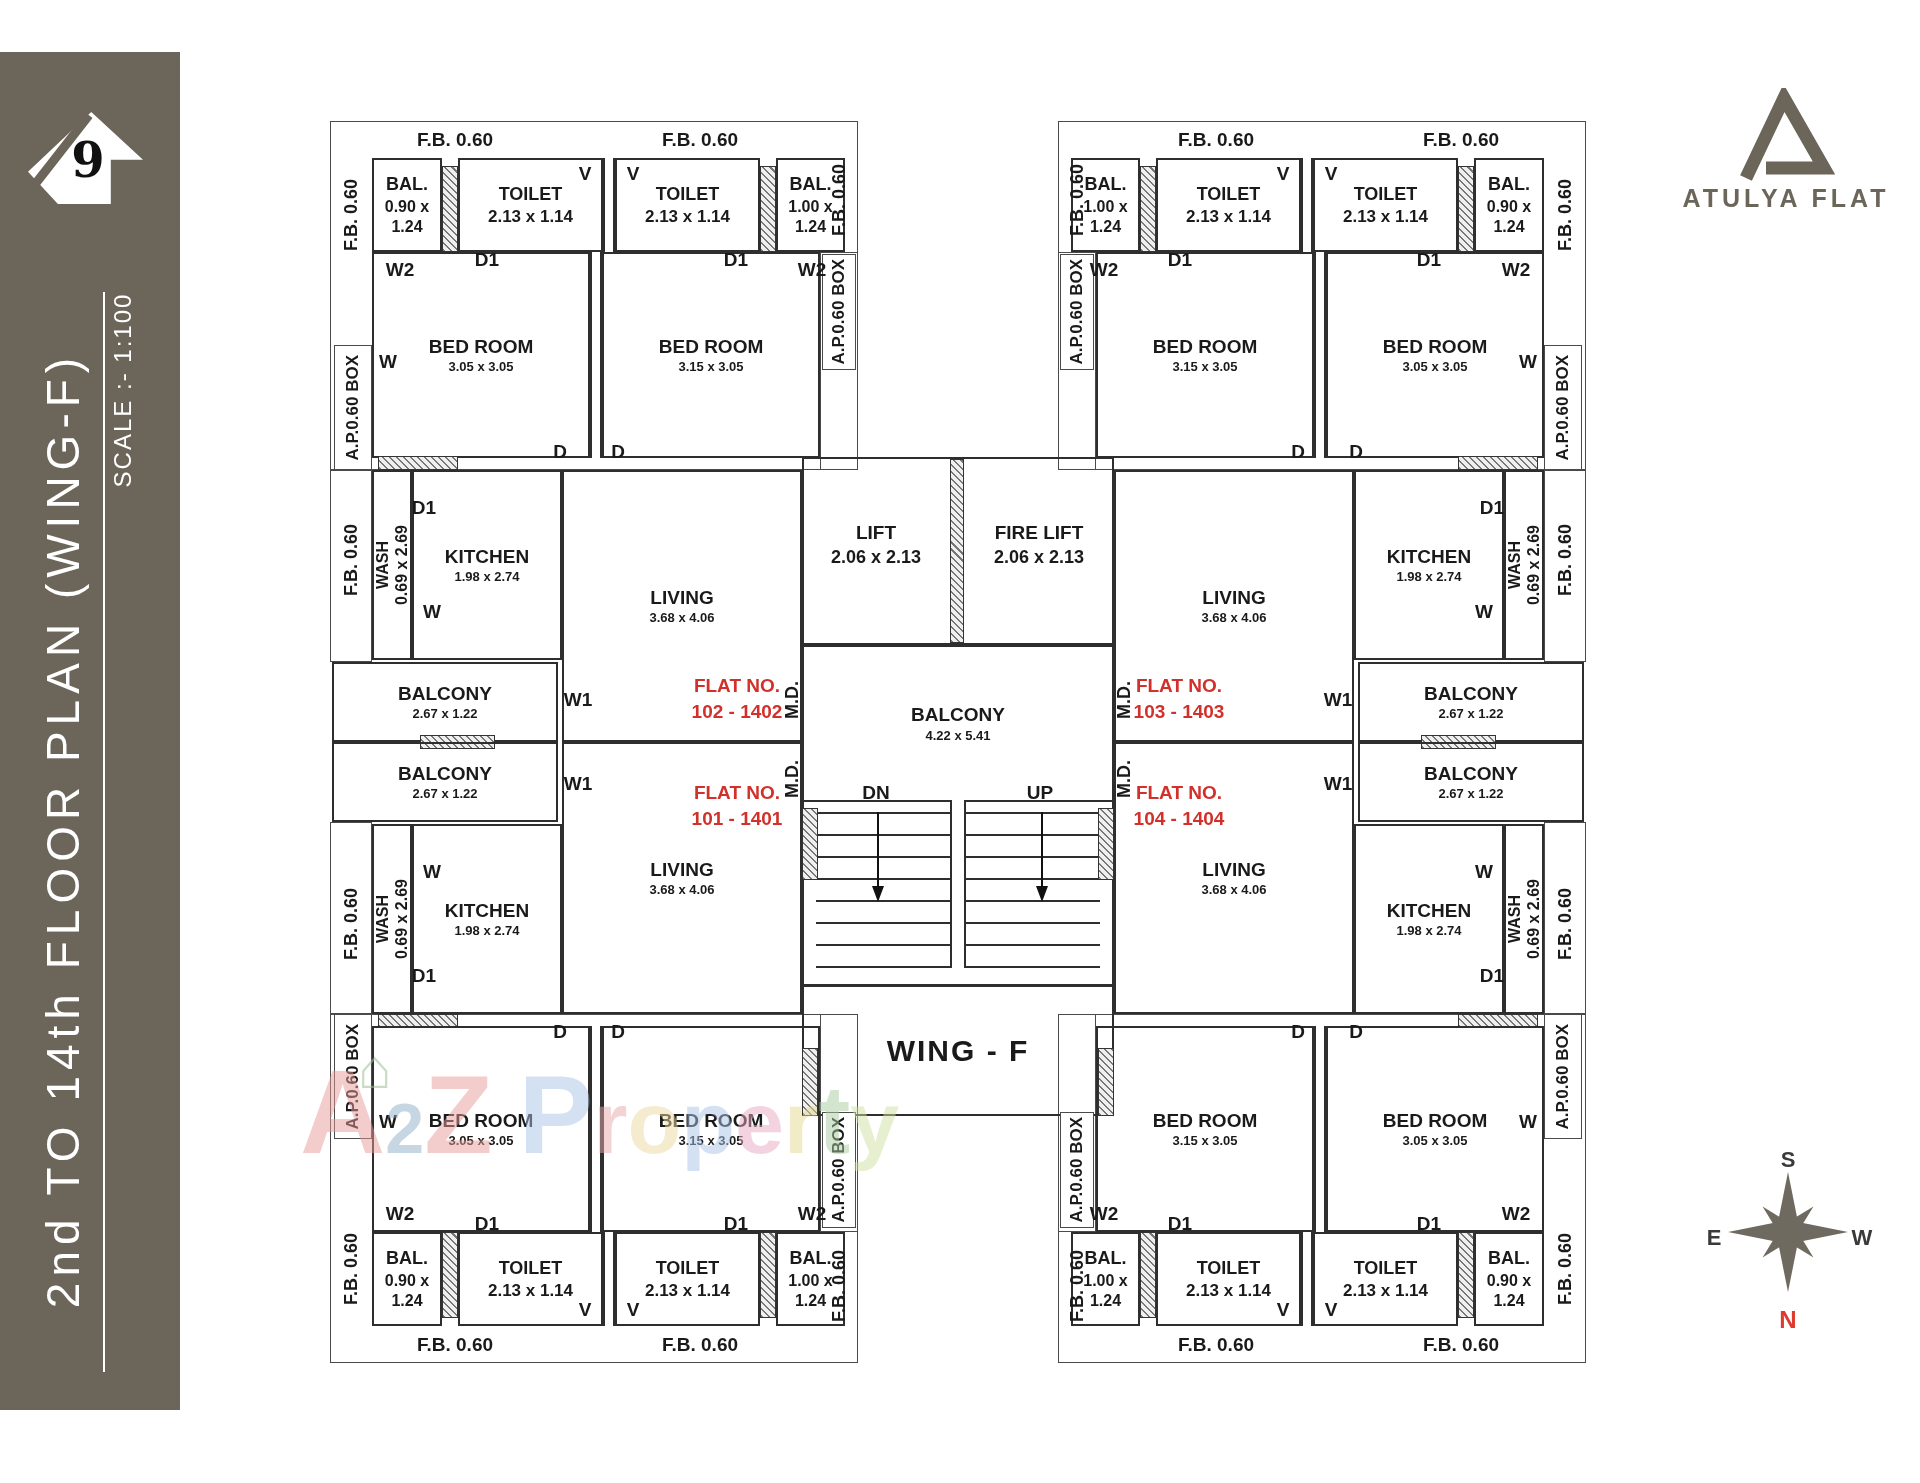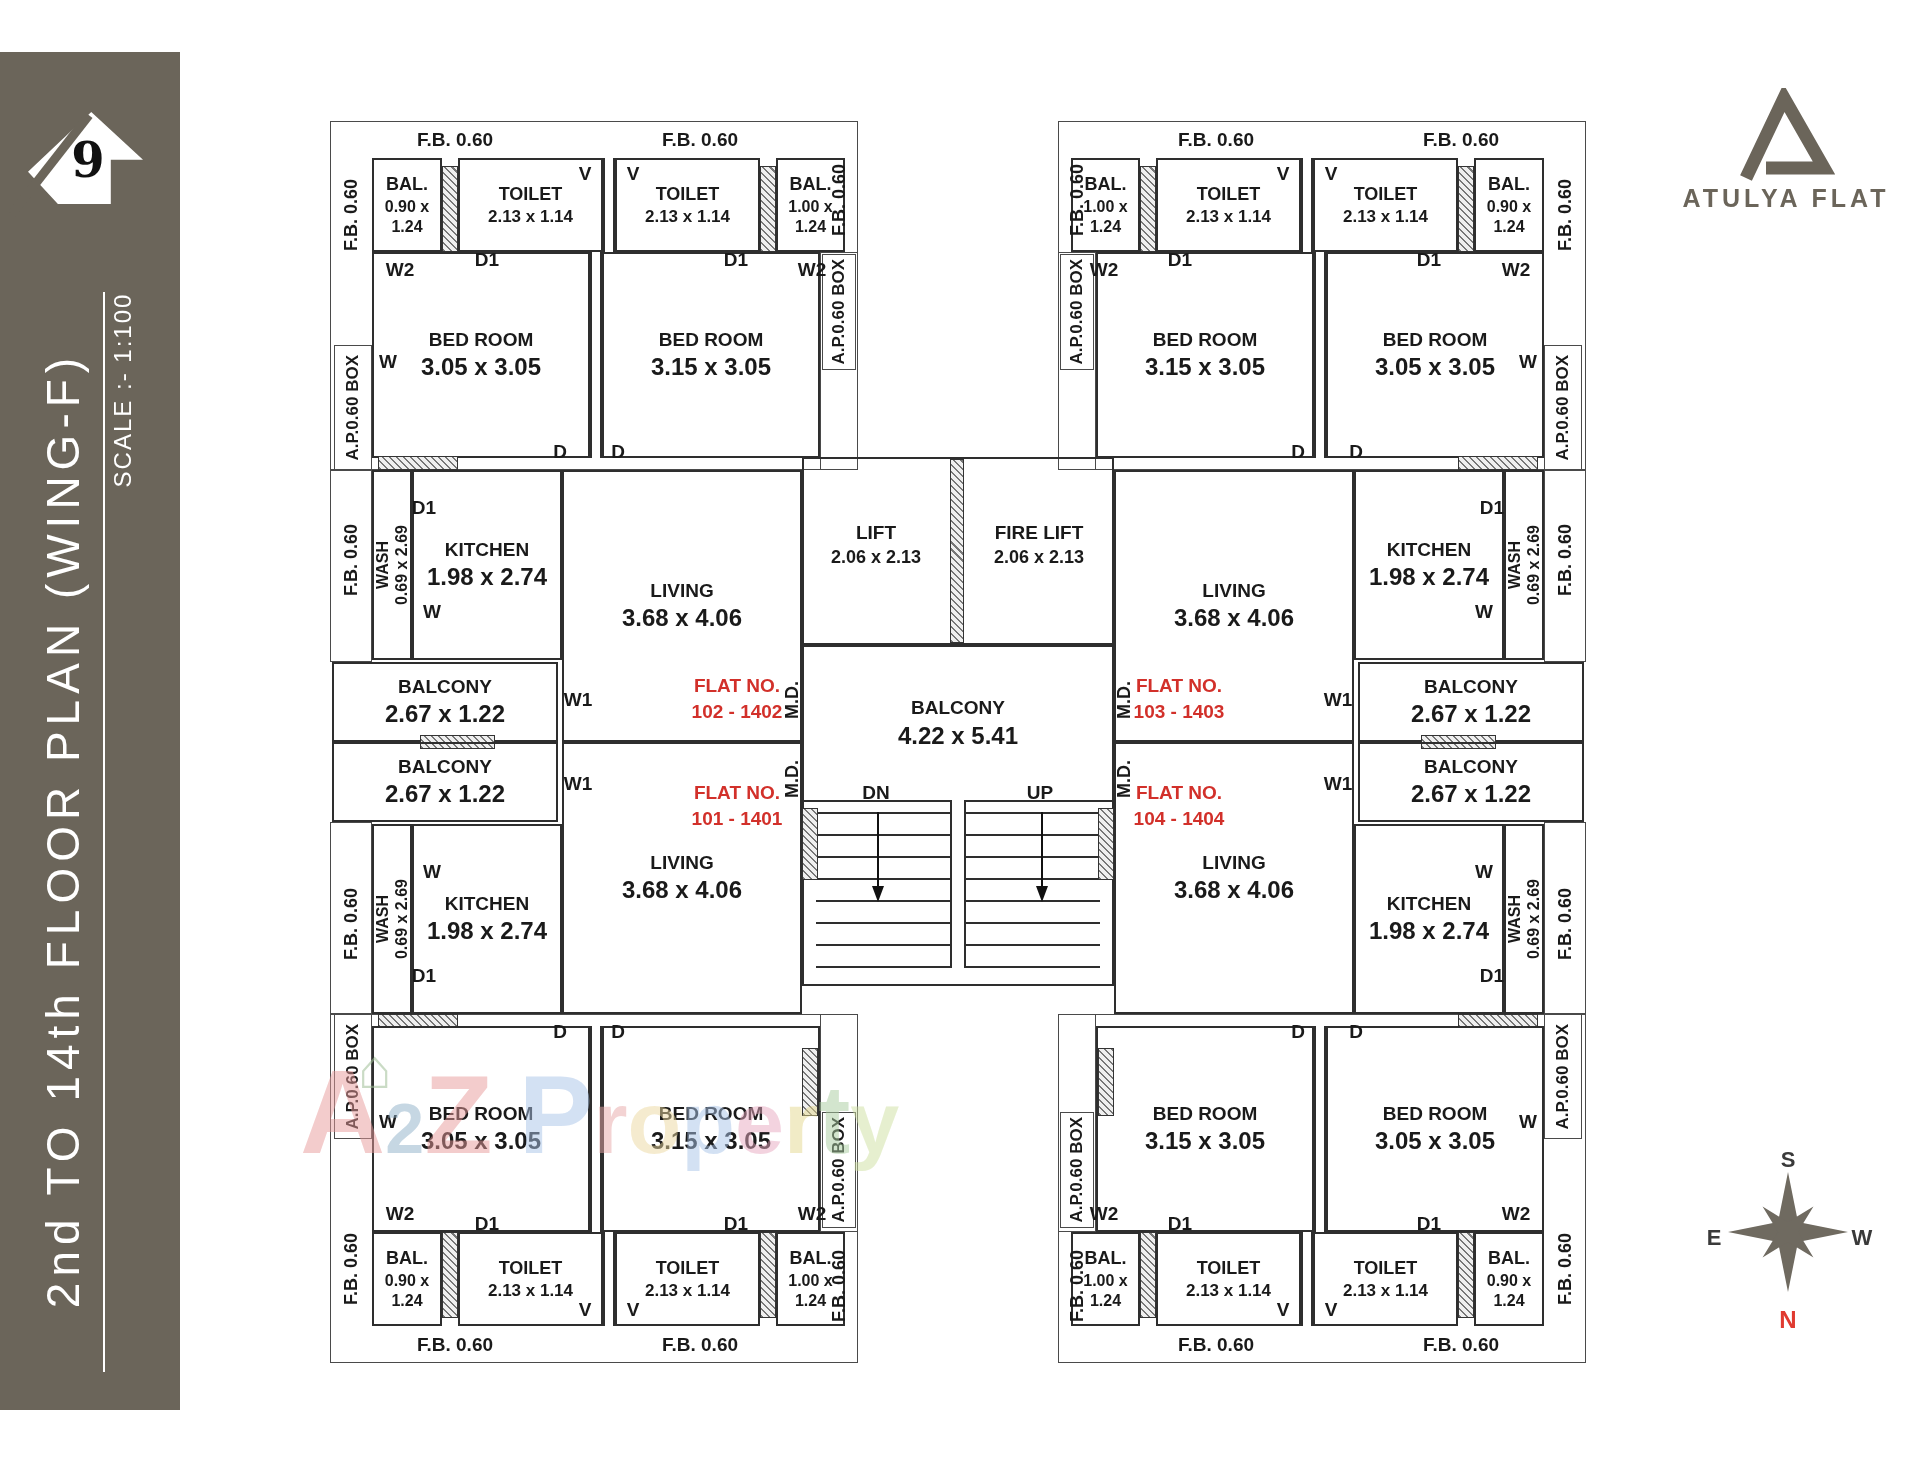--- a/index.html
+++ b/index.html
@@ -4,21 +4,21 @@
 <style>
   html,body{margin:0;padding:0;background:#fff}
   *{box-sizing:border-box}
   #canvas{position:relative;width:1920px;height:1483px;background:#fff;overflow:hidden;
           font-family:"Liberation Sans",sans-serif;color:#1a1a1a}
   .abs{position:absolute}
   
   .r{position:absolute;border:2px solid #2e2e2e;display:flex;flex-direction:column;
      align-items:center;justify-content:center;text-align:center;background:transparent;gap:1px}
   .n{font-weight:bold;font-size:19px;line-height:1.25;white-space:nowrap}
-  .d{font-weight:bold;font-size:24px;line-height:1.25;white-space:nowrap}
+  .d{font-weight:bold;font-size:13px;line-height:1.25;white-space:nowrap}
   .wrapd{white-space:normal;width:58px}
   .thin{position:absolute;border:1.5px solid #4a4a4a}
   .pier{position:absolute;background:repeating-linear-gradient(45deg,#777 0 1.5px,#efefef 1.5px 5px);
         border:1px solid #333}
   .wv{position:absolute;background:#fff;border-left:2px solid #2e2e2e;border-right:2px solid #2e2e2e}
   .t{position:absolute;transform:translate(-50%,-50%);font-weight:bold;font-size:19px;
      color:#1a1a1a;white-space:nowrap;text-align:center;line-height:1.3;z-index:6}
   .tv{position:absolute;transform:translate(-50%,-50%) rotate(180deg);writing-mode:vertical-rl;
       font-weight:bold;font-size:18px;color:#1a1a1a;white-space:nowrap;z-index:6}
   .red2{position:absolute;transform:translate(-50%,-50%);text-align:center;color:#d2302a;
@@ -313,20 +313,23 @@
   <div class="treads" style="left:964px;top:812px;width:136px;height:158px"></div>
   <div class="wv" style="left:950px;top:800px;width:16px;height:168px"></div>
   <div class="pier" style="left:802px;top:808px;width:16px;height:72px"></div>
   <div class="pier" style="left:1098px;top:808px;width:16px;height:72px"></div>
   <div class="t" style="left:876px;top:793px">DN</div>
   <div class="t" style="left:1040px;top:793px">UP</div>
   <div class="arrowline" style="left:877px;top:812px;height:76px"></div>
   <div class="arrowhead" style="left:872px;top:886px"></div>
   <div class="arrowline" style="left:1041px;top:812px;height:76px"></div>
   <div class="arrowhead" style="left:1036px;top:886px"></div>
+  <div class="r" style="left:802px;top:985px;width:312px;height:131px">
+    <div class="n" style="font-size:30px;letter-spacing:2px">WING - F</div>
+  </div>
   <div class="pier" style="left:802px;top:1048px;width:16px;height:68px"></div>
   <div class="pier" style="left:1098px;top:1048px;width:16px;height:68px"></div>
 
   <div class="tv" style="left:792px;top:700px">M.D.</div>
   <div class="tv" style="left:792px;top:779px">M.D.</div>
   <div class="tv" style="left:1124px;top:700px">M.D.</div>
   <div class="tv" style="left:1124px;top:779px">M.D.</div>
 
   <div class="t" style="left:455px;top:140px">F.B. 0.60</div>
   <div class="t" style="left:700px;top:140px">F.B. 0.60</div>

